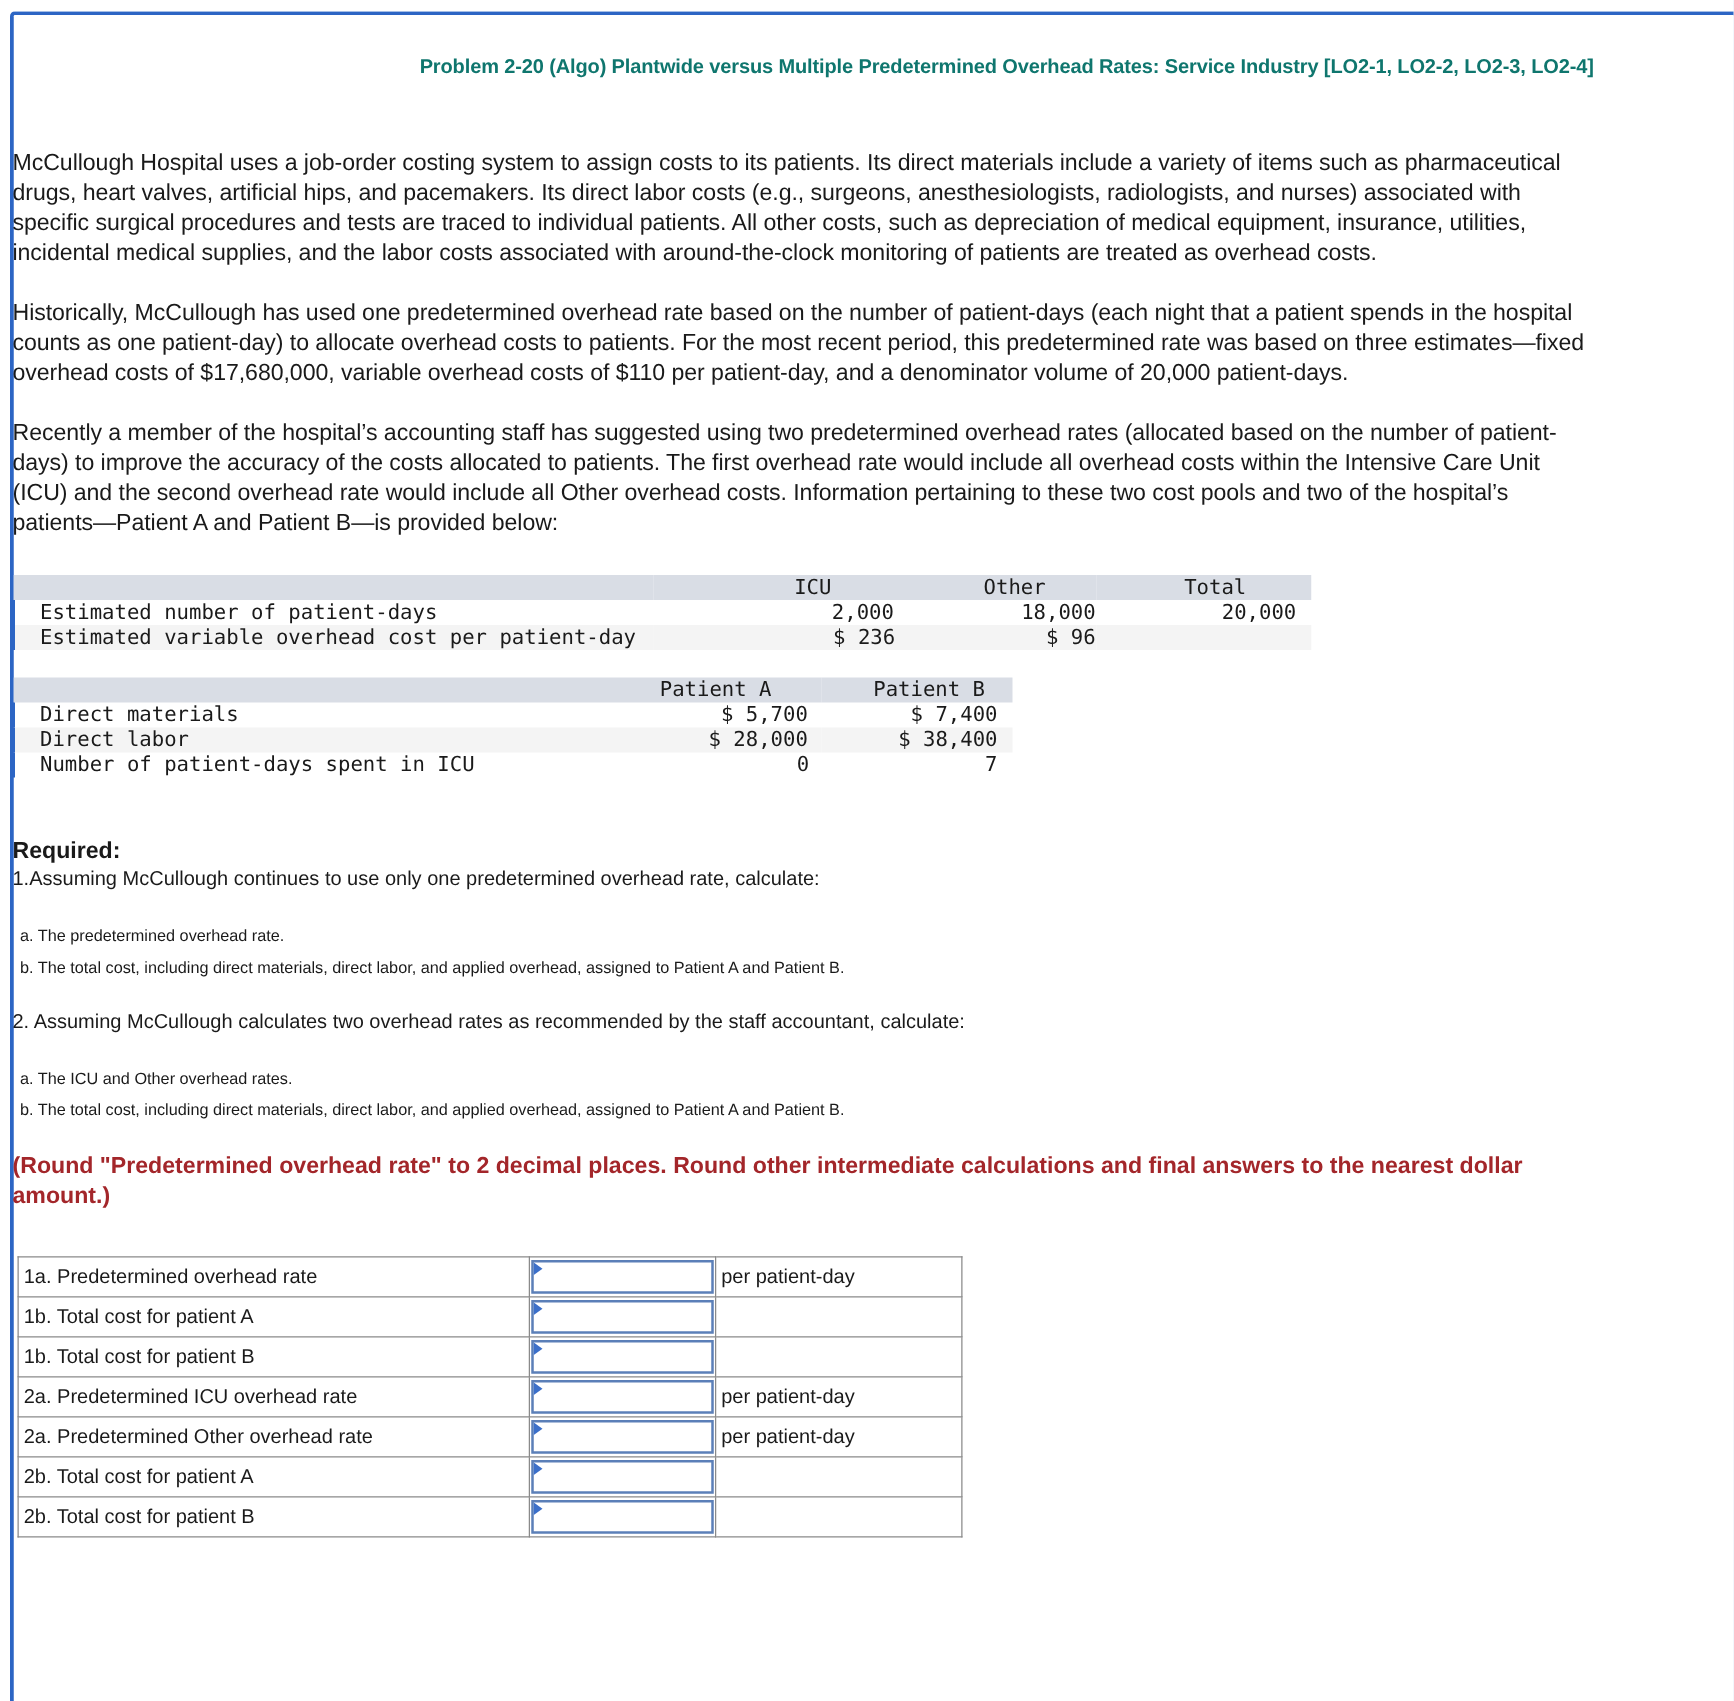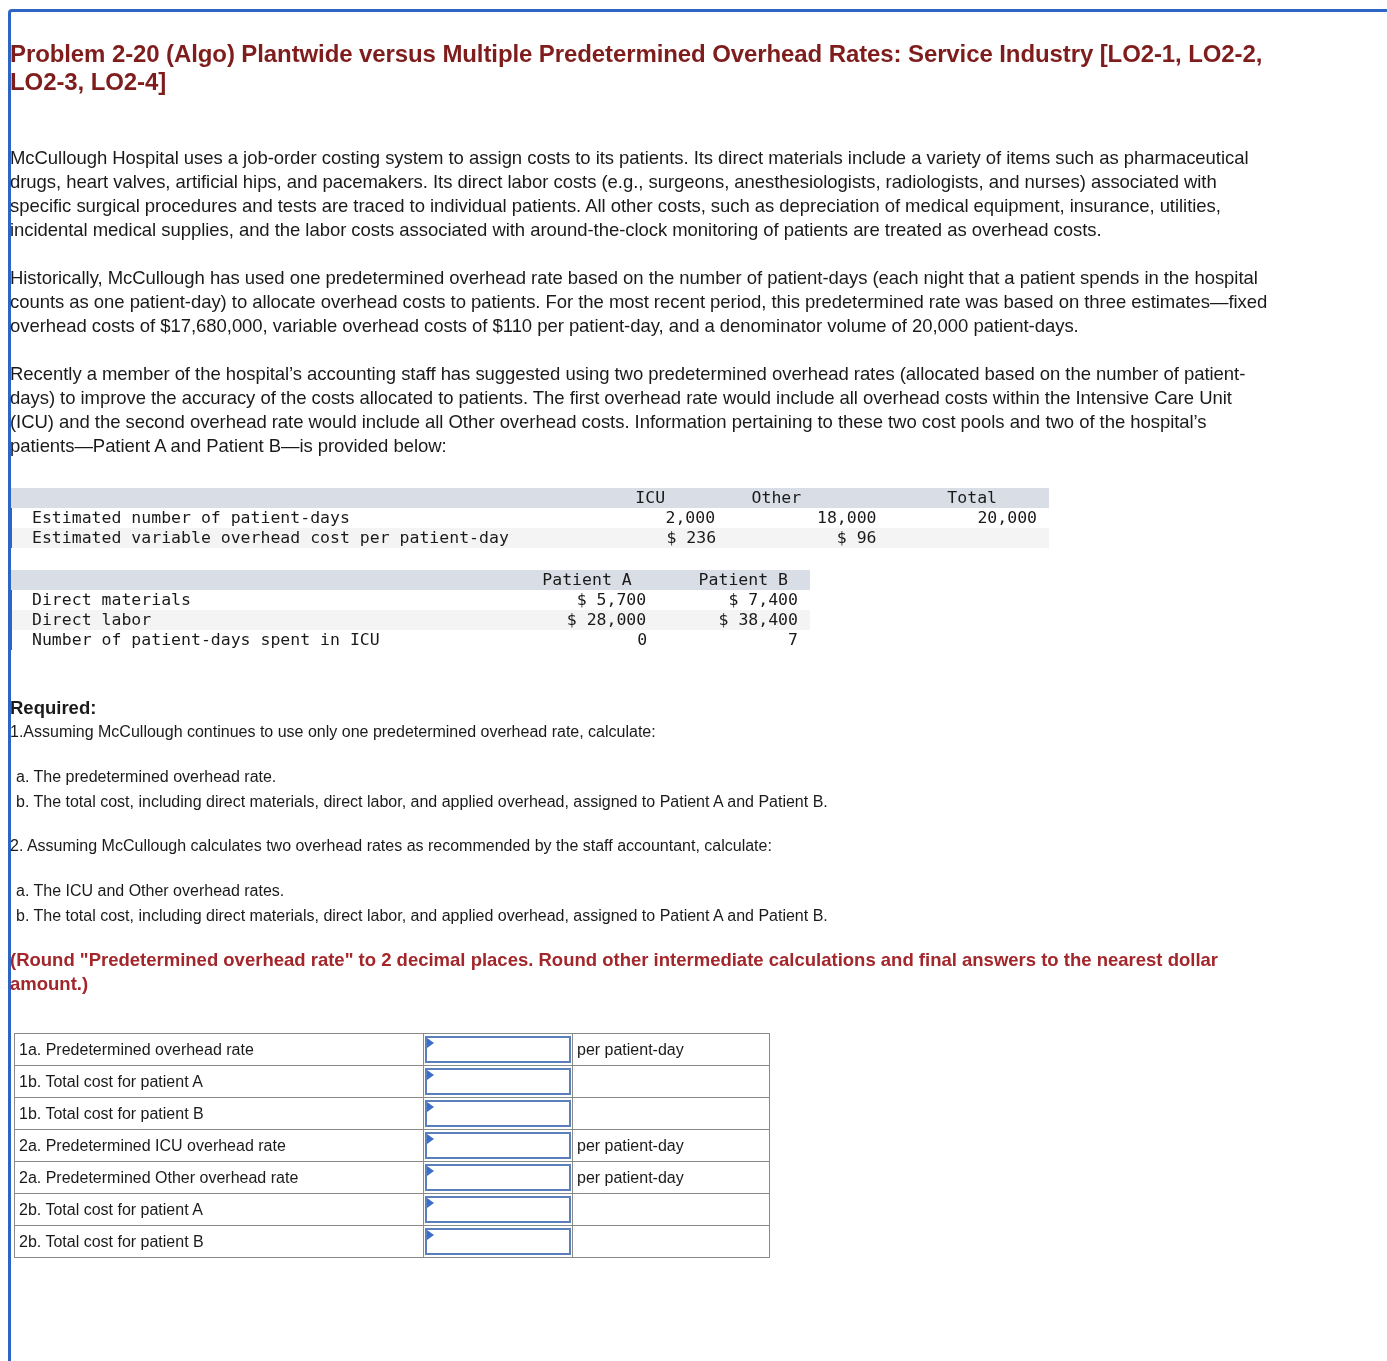--- a/index.html
+++ b/index.html
@@ -1,35 +1,35 @@
 <!DOCTYPE html>
 <html><head>
   <meta charset="utf-8">
   <style>
     html, body { margin: 0; padding: 0; background: #ffffff; }
     body { width: 1387px; height: 1361px; position: relative; overflow: hidden;
            font-family: "Liberation Sans", "DejaVu Sans", sans-serif; color: #1a1a1a; }
     .frame { position: absolute; left: 8px; top: 9px; right: 0; bottom: 0;
              border-left: 3px solid #2c65c4; border-top: 3px solid #2c65c4; border-top-left-radius: 4px; }
     .content { position: absolute; left: 10px; top: 40px; width: 1265px; }
-    h1 { font-size: 24px; font-weight: bold; line-height: 28px; margin: 0 0 50px 0; color: #7f1d1d; letter-spacing: -0.1px; }
+    h1 { font-size: 16px; font-weight: bold; line-height: 28px; margin: 0 0 50px 0; color: #0f766e; letter-spacing: -0.1px; text-align: right; }
     p.para { font-size: 18.5px; line-height: 24px; margin: 0 0 24px 0; letter-spacing: -0.05px; }
     .mono { font-family: "DejaVu Sans Mono", "Liberation Mono", monospace; font-size: 16.5px; }
     table.data { border-collapse: collapse; margin-left: 0; }
     table.data td, table.data th { padding: 0; height: 20px; line-height: 20px; white-space: pre; font-weight: normal; }
     table.data thead tr { background: #d9dde5; }
     table.data tbody tr:nth-child(even) { background: #f4f4f4; }
     table.data .lbl { padding-left: 20px; text-align: left; border-left: 2px solid #2c65c4; }
     table.data .num { text-align: right; }
     table.data th.num { text-align: center; }
     .t1 { width: 1040px; margin-top: 0; }
     .t2 { width: 800px; margin-top: 22px; }
     .required-label { font-size: 18.5px; font-weight: bold; margin-top: 46px; line-height: 24px; }
     .req-line { font-size: 16px; line-height: 24px; }
-    .sub { font-size: 16px; line-height: 25px; padding-left: 6px; }
+    .sub { font-size: 13px; line-height: 25px; padding-left: 6px; }
     .gap20 { height: 20px; }
     .note { color: #a3262a; font-weight: bold; font-size: 18.5px; line-height: 24px; margin-top: 20px; }
     table.answers { border-collapse: collapse; margin-top: 37px; margin-left: 4px; }
     table.answers td { border: 1px solid #8a8a8a; height: 29px; font-size: 16px; padding: 0 4px; }
     table.answers td.q { width: 400px; margin-left: 24px; }
     table.answers td.in { width: 142px; padding: 1px; position: relative; }
     table.answers td.unit { width: 188px; }
     .inbox { width: 146px; height: 27px; border: 2px solid #5b7fb8; box-sizing: border-box; position: relative; background: #fff; }
     .inbox input { border: none; outline: none; width: 100%; height: 100%; background: transparent; box-sizing: border-box; }
     .flag { position: absolute; left: 0; top: 0; width: 0; height: 0; border-top: 5px solid transparent; border-bottom: 5px solid transparent; border-left: 7px solid #3b6fc9; }
@@ -44,21 +44,21 @@
 
   <p class="para">McCullough Hospital uses a job-order costing system to assign costs to its patients. Its direct materials include a variety of items such as pharmaceutical drugs, heart valves, artificial hips, and pacemakers. Its direct labor costs (e.g., surgeons, anesthesiologists, radiologists, and nurses) associated with specific surgical procedures and tests are traced to individual patients. All other costs, such as depreciation of medical equipment, insurance, utilities, incidental medical supplies, and the labor costs associated with around-the-clock monitoring of patients are treated as overhead costs.</p>
   <p class="para">Historically, McCullough has used one predetermined overhead rate based on the number of patient-days (each night that a patient spends in the hospital counts as one patient-day) to allocate overhead costs to patients. For the most recent period, this predetermined rate was based on three estimates—fixed overhead costs of $17,680,000, variable overhead costs of $110 per patient-day, and a denominator volume of 20,000 patient-days.</p>
   <p class="para" style="margin-bottom:30px">Recently a member of the hospital’s accounting staff has suggested using two predetermined overhead rates (allocated based on the number of patient-days) to improve the accuracy of the costs allocated to patients. The first overhead rate would include all overhead costs within the Intensive Care Unit (ICU) and the second overhead rate would include all Other overhead costs. Information pertaining to these two cost pools and two of the hospital’s patients—Patient A and Patient B—is provided below:</p>
 
   <table class="data t1 mono">
     <thead>
       <tr>
         <th class="lbl" style="border-left:none; width:500px"></th>
         <th class="num" style="width:205px; text-align:right; padding-right:50px">ICU</th>
-        <th class="num" style="width:160px; text-align:center; padding-right:40px">Other</th>
+        <th class="num" style="width:160px; text-align:right; padding-right:40px">Other</th>
         <th class="num" style="width:160px; text-align:right; padding-right:52px">Total</th>
       </tr>
     </thead>
     <tbody>
       <tr>
         <td class="lbl">Estimated number of patient-days</td>
         <td class="num">2,000</td>
         <td class="num">18,000</td>
         <td class="num" style="padding-right:12px">20,000</td>
       </tr>
@@ -68,21 +68,21 @@
         <td class="num">$ 96</td>
         <td class="num" style="padding-right:12px"></td>
       </tr>
     </tbody>
   </table>
 
   <table class="data t2 mono">
     <thead>
       <tr>
         <th class="lbl" style="border-left:none; width:530px"></th>
-        <th class="num" style="width:125px; text-align:center; padding-right:10px">Patient A</th>
+        <th class="num" style="width:125px; text-align:left; padding-right:10px">Patient A</th>
         <th class="num" style="width:140px; text-align:right; padding-right:22px">Patient B</th>
       </tr>
     </thead>
     <tbody>
       <tr>
         <td class="lbl">Direct materials</td>
         <td class="num" style="padding-right:10px">$ 5,700</td>
         <td class="num" style="padding-right:12px">$ 7,400</td>
       </tr>
       <tr>

